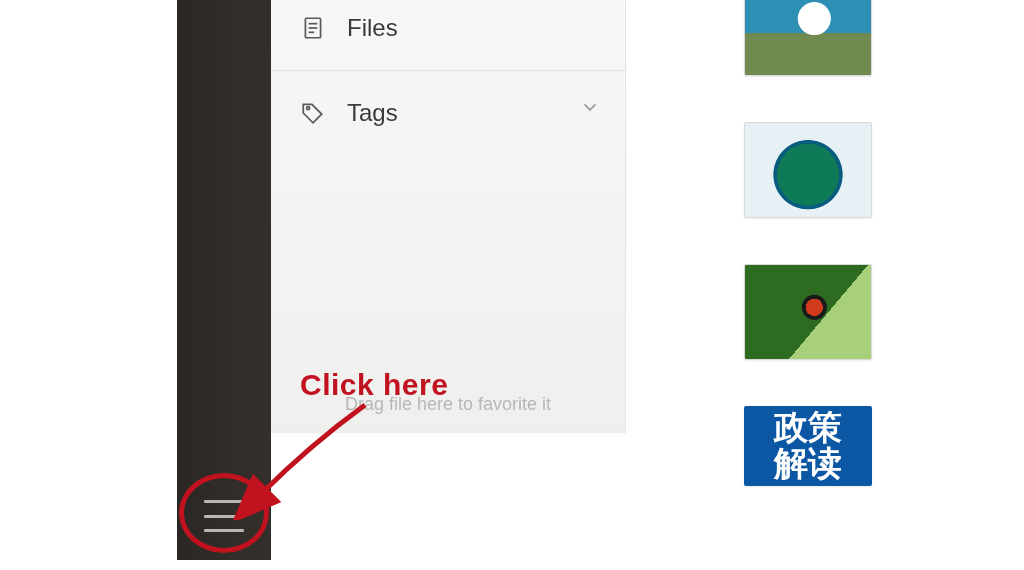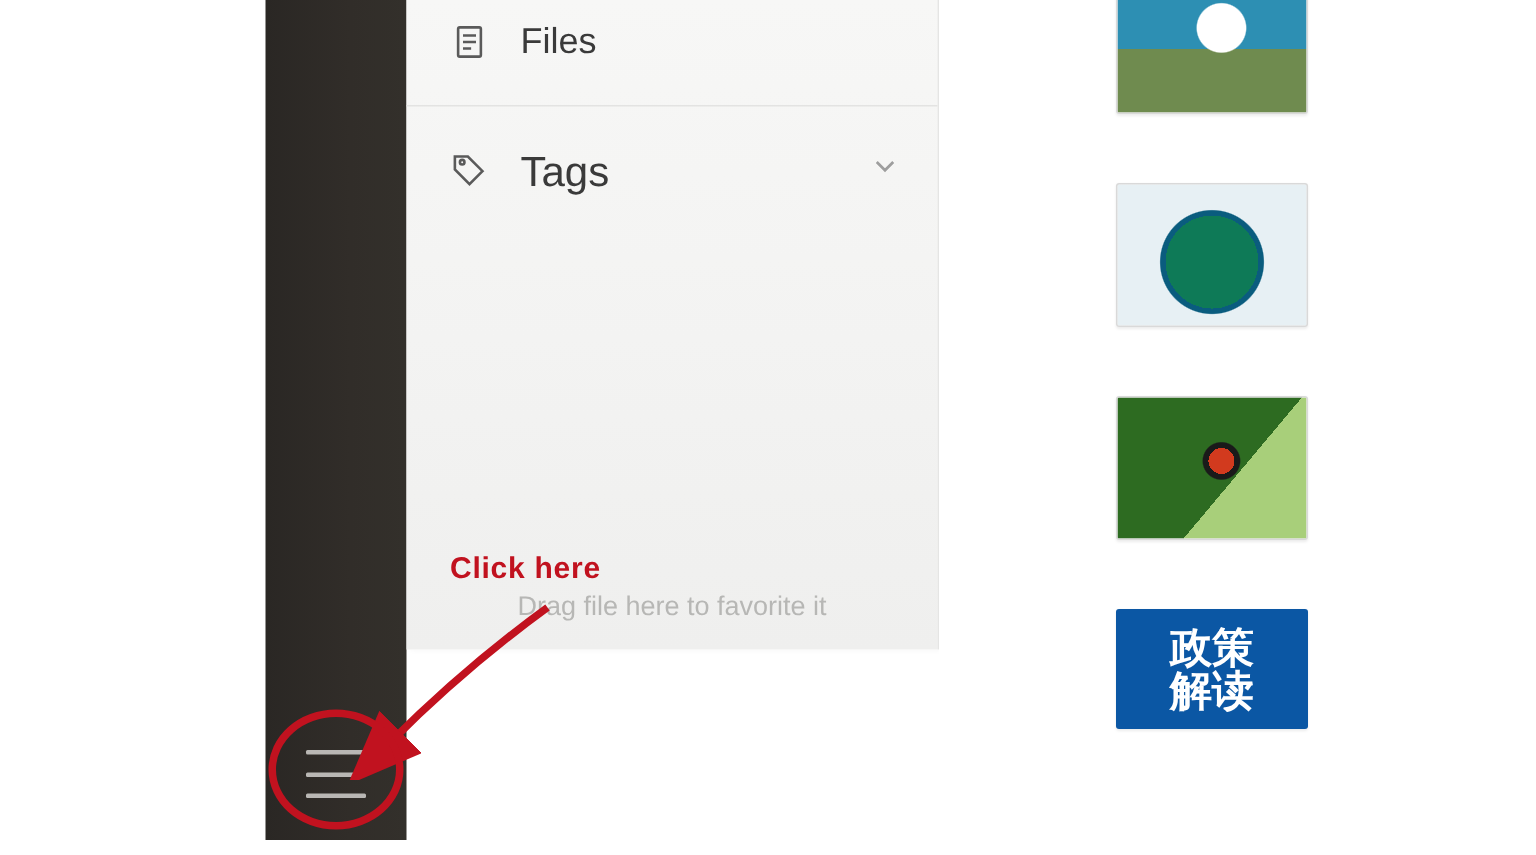--- a/index.html
+++ b/index.html
@@ -68,21 +68,21 @@
     height: 1px;
     background: #e3e3e2;
     margin-top: 14px;
   }
 
   .section-header {
     display: flex;
     align-items: flex-start;
     gap: 20px;
     padding: 28px 28px 14px 28px;
-    font-size: 28px;
+    font-size: 24px;
     color: #3a3a3a;
     cursor: pointer;
     position: relative;
   }
   .section-header .chev {
     position: absolute;
     right: 24px;
     top: 50%;
     transform: translateY(-35%);
     color: #9e9e9e;
@@ -134,21 +134,21 @@
     height: 80px;
     border: 5px solid #c1121f;
     border-radius: 50%;
     pointer-events: none;
   }
   .anno-label {
     position: absolute;
     left: 300px;
     top: 368px;
     color: #c1121f;
-    font-size: 20px;
+    font-size: 30px;
     font-weight: 700;
     pointer-events: none;
     letter-spacing: 0.5px;
     text-align: right;
   }
   .anno-arrow {
     position: absolute;
     left: 230px;
     top: 390px;
     width: 150px;
@@ -168,21 +168,21 @@
   .thumb.bird2 { background:
       radial-gradient(circle at 55% 45%, #d23a1e 0 10%, #1a1a1a 10% 14%, transparent 15%),
       linear-gradient(130deg, #2d6b21 0 60%, #a8cf7a 60% 100%);
   }
   .thumb.tile4 {
     background: #0b57a4;
     color: #fff;
     display: flex;
     align-items: center;
     justify-content: center;
-    font-size: 28px;
+    font-size: 34px;
     font-weight: 800;
     line-height: 1.05;
     text-align: center;
     height: 80px;
     border: none;
   }
 
   .hidden-sep { position:absolute; left:740px; right:120px; border-top:1px solid #f2f2f2; }
 
 </style>

